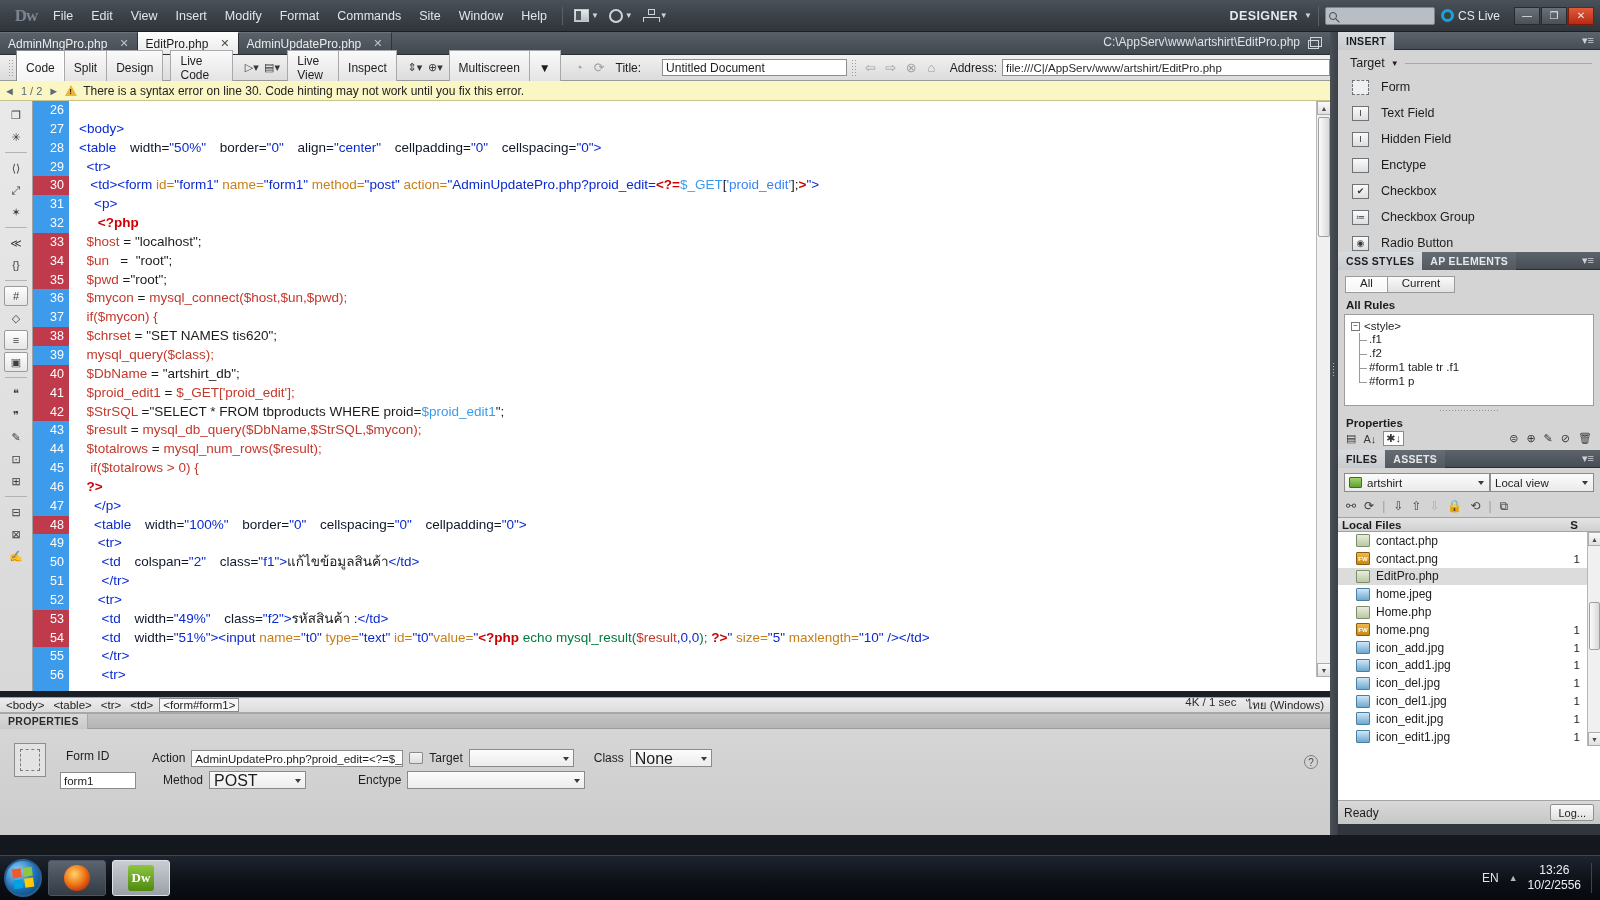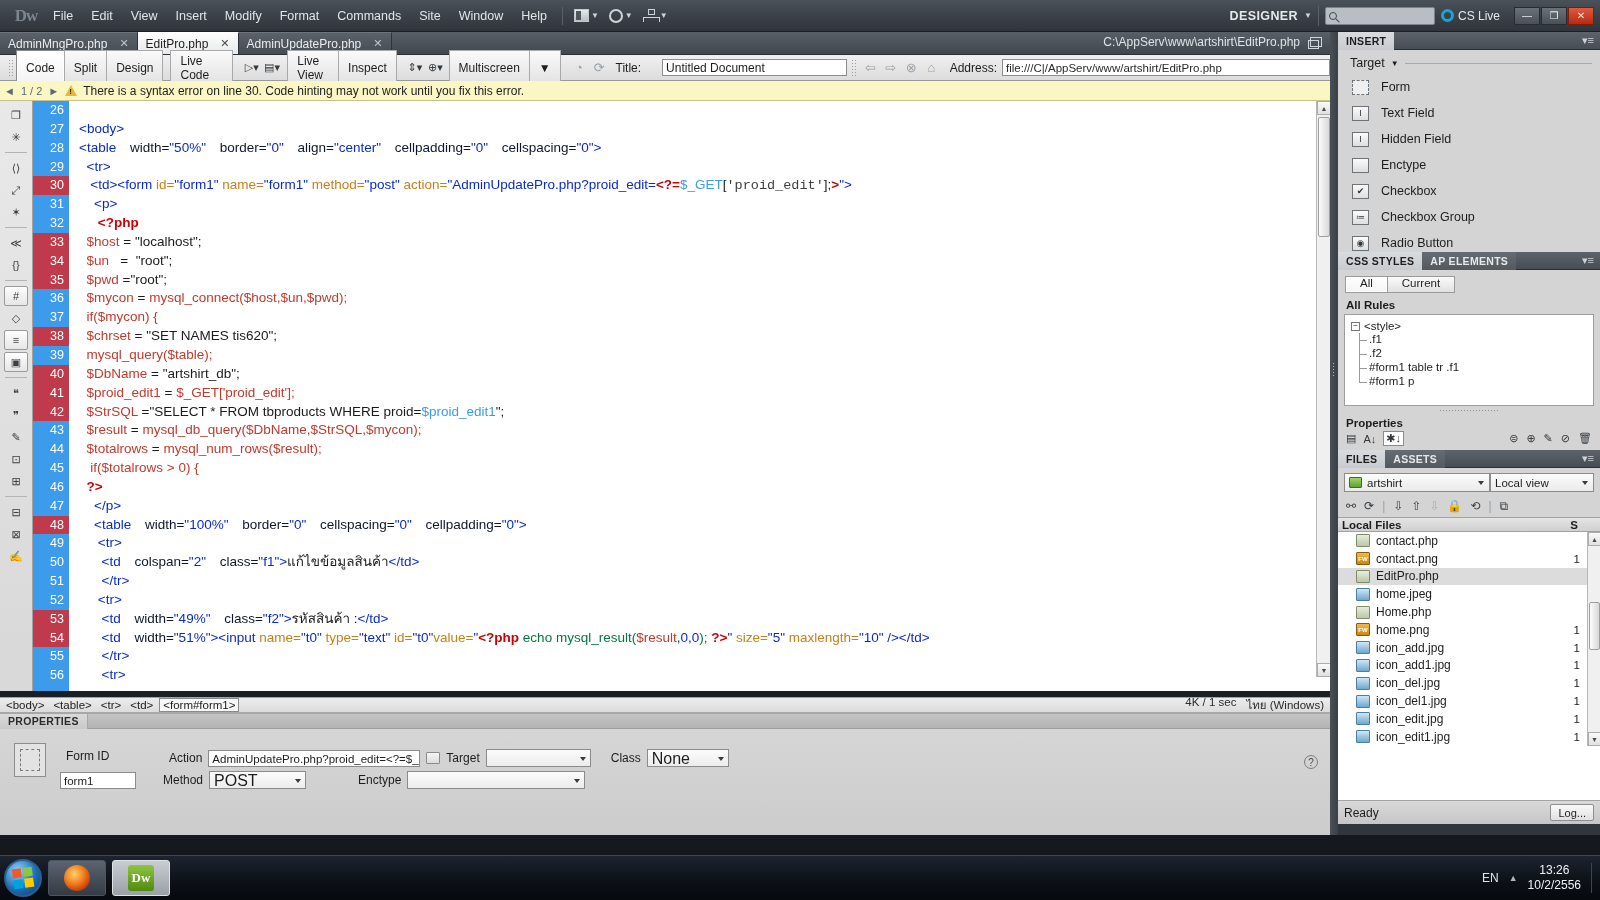--- a/index.html
+++ b/index.html
@@ -193,21 +193,21 @@
   }
   .cline{
     height:18.85px;line-height:18.85px;white-space:pre;
     font-family:"Liberation Sans", sans-serif;
     font-size:13.5px; color:#1b1b1b; padding-left:10px;
   }
   .c-tag   { color:#0a2ad1; }
   .c-tag2  { color:#0f172a;margin-left:10px; }
   .c-attr  { color:#c87f16; }
   .c-str   { color:#0a2ad1; }
-  .c-str2  { color:#404040;font-family:Liberation Mono, monospace; }
+  .c-str2  { color:#3b82f6; }
   .c-phptag{ color:#cc0000; font-weight:bold; }
   .c-fn    { color:#007a3d; }
   .c-var   { color:#c3392c; }
   .c-var2  { color:#3d9bec; }
   .c-blk   { color:#1b1b1b; }
   .c-thai  { color:#1b1b1b; }
   .c-num   { color:#0a2ad1; }
 
   .vscroll{
     position:absolute;right:0;top:0;width:14px;height:576px;background:#f0f0f0;
@@ -576,21 +576,21 @@
         <div class="cline">  <span class="c-tag">&lt;tr&gt;</span></div>
         <div class="cline">   <span class="c-tag">&lt;td&gt;&lt;form </span><span class="c-attr">id=</span><span class="c-str">"form1"</span><span class="c-attr"> name=</span><span class="c-str">"form1"</span><span class="c-attr"> method=</span><span class="c-str">"post"</span><span class="c-attr"> action=</span><span class="c-str">"AdminUpdatePro.php?proid_edit=</span><span class="c-phptag">&lt;?=</span><span class="c-var2">$_GET</span><span class="c-blk">[</span><span class="c-str2">'proid_edit'</span><span class="c-blk">];</span><span class="c-phptag">&gt;</span><span class="c-str">"&gt;</span></div>
         <div class="cline">    <span class="c-tag">&lt;p&gt;</span></div>
         <div class="cline">     <span class="c-phptag">&lt;?php</span></div>
         <div class="cline">  <span class="c-var">$host</span> = <span class="c-blk">"localhost";</span></div>
         <div class="cline">  <span class="c-var">$un</span>   =  <span class="c-blk">"root";</span></div>
         <div class="cline">  <span class="c-var">$pwd</span> =<span class="c-blk">"root";</span></div>
         <div class="cline">  <span class="c-var">$mycon</span> = <span class="c-var">mysql_connect(</span><span class="c-var">$host,$un,$pwd);</span></div>
         <div class="cline">  <span class="c-var">if($mycon) {</span></div>
         <div class="cline">  <span class="c-var">$chrset</span> = <span class="c-blk">"SET NAMES tis620";</span></div>
-        <div class="cline">  <span class="c-var">mysql_query($table);</span></div>
+        <div class="cline">  <span class="c-var">mysql_query($class);</span></div>
         <div class="cline">  <span class="c-var">$DbName</span> = <span class="c-blk">"artshirt_db";</span></div>
         <div class="cline">  <span class="c-var">$proid_edit1</span> = <span class="c-var">$_GET['proid_edit'];</span></div>
         <div class="cline">  <span class="c-var">$StrSQL</span> =<span class="c-blk">"SELECT * FROM tbproducts WHERE proid=</span><span class="c-var2">$proid_edit1</span><span class="c-blk">";</span></div>
         <div class="cline">  <span class="c-var">$result</span> = <span class="c-var">mysql_db_query($DbName,$StrSQL,$mycon);</span></div>
         <div class="cline">  <span class="c-var">$totalrows</span> = <span class="c-var">mysql_num_rows($result);</span></div>
         <div class="cline">   <span class="c-var">if($totalrows &gt; 0) {</span></div>
         <div class="cline">  <span class="c-phptag">?&gt;</span></div>
         <div class="cline">    <span class="c-tag">&lt;/p&gt;</span></div>
         <div class="cline">    <span class="c-tag">&lt;table </span><span class="c-tag2">width=</span><span class="c-str">"100%"</span><span class="c-tag2"> border=</span><span class="c-str">"0"</span><span class="c-tag2"> cellspacing=</span><span class="c-str">"0"</span><span class="c-tag2"> cellpadding=</span><span class="c-str">"0"</span><span class="c-tag">&gt;</span></div>
         <div class="cline">     <span class="c-tag">&lt;tr&gt;</span></div>
@@ -630,21 +630,21 @@
       <div class="propstab">PROPERTIES</div>
     </div>
     <div class="propsbody">
       <div class="formicon"></div>
       <div class="prow" style="left:66px;top:20px;">
         <span class="plabel">Form ID</span>
       </div>
       <div class="prow" style="left:60px;top:43px;">
         <div class="pinput" style="width:76px;">form1</div>
       </div>
-      <div class="prow" style="left:169px;top:20px;">
+      <div class="prow" style="left:152px;top:20px;">
         <span class="plabel">Action</span>
         <div class="pinput" style="width:212px;">AdminUpdatePro.php?proid_edit=&lt;?=$_GET</div>
         <span class="folderic"></span>
         <span class="plabel">Target</span>
         <div class="pselect" style="width:105px;"></div>
         <span class="plabel" style="margin-left:14px;">Class</span>
         <div class="pselect" style="width:82px;">None</div>
       </div>
       <div class="prow" style="left:163px;top:42px;">
         <span class="plabel">Method</span>

